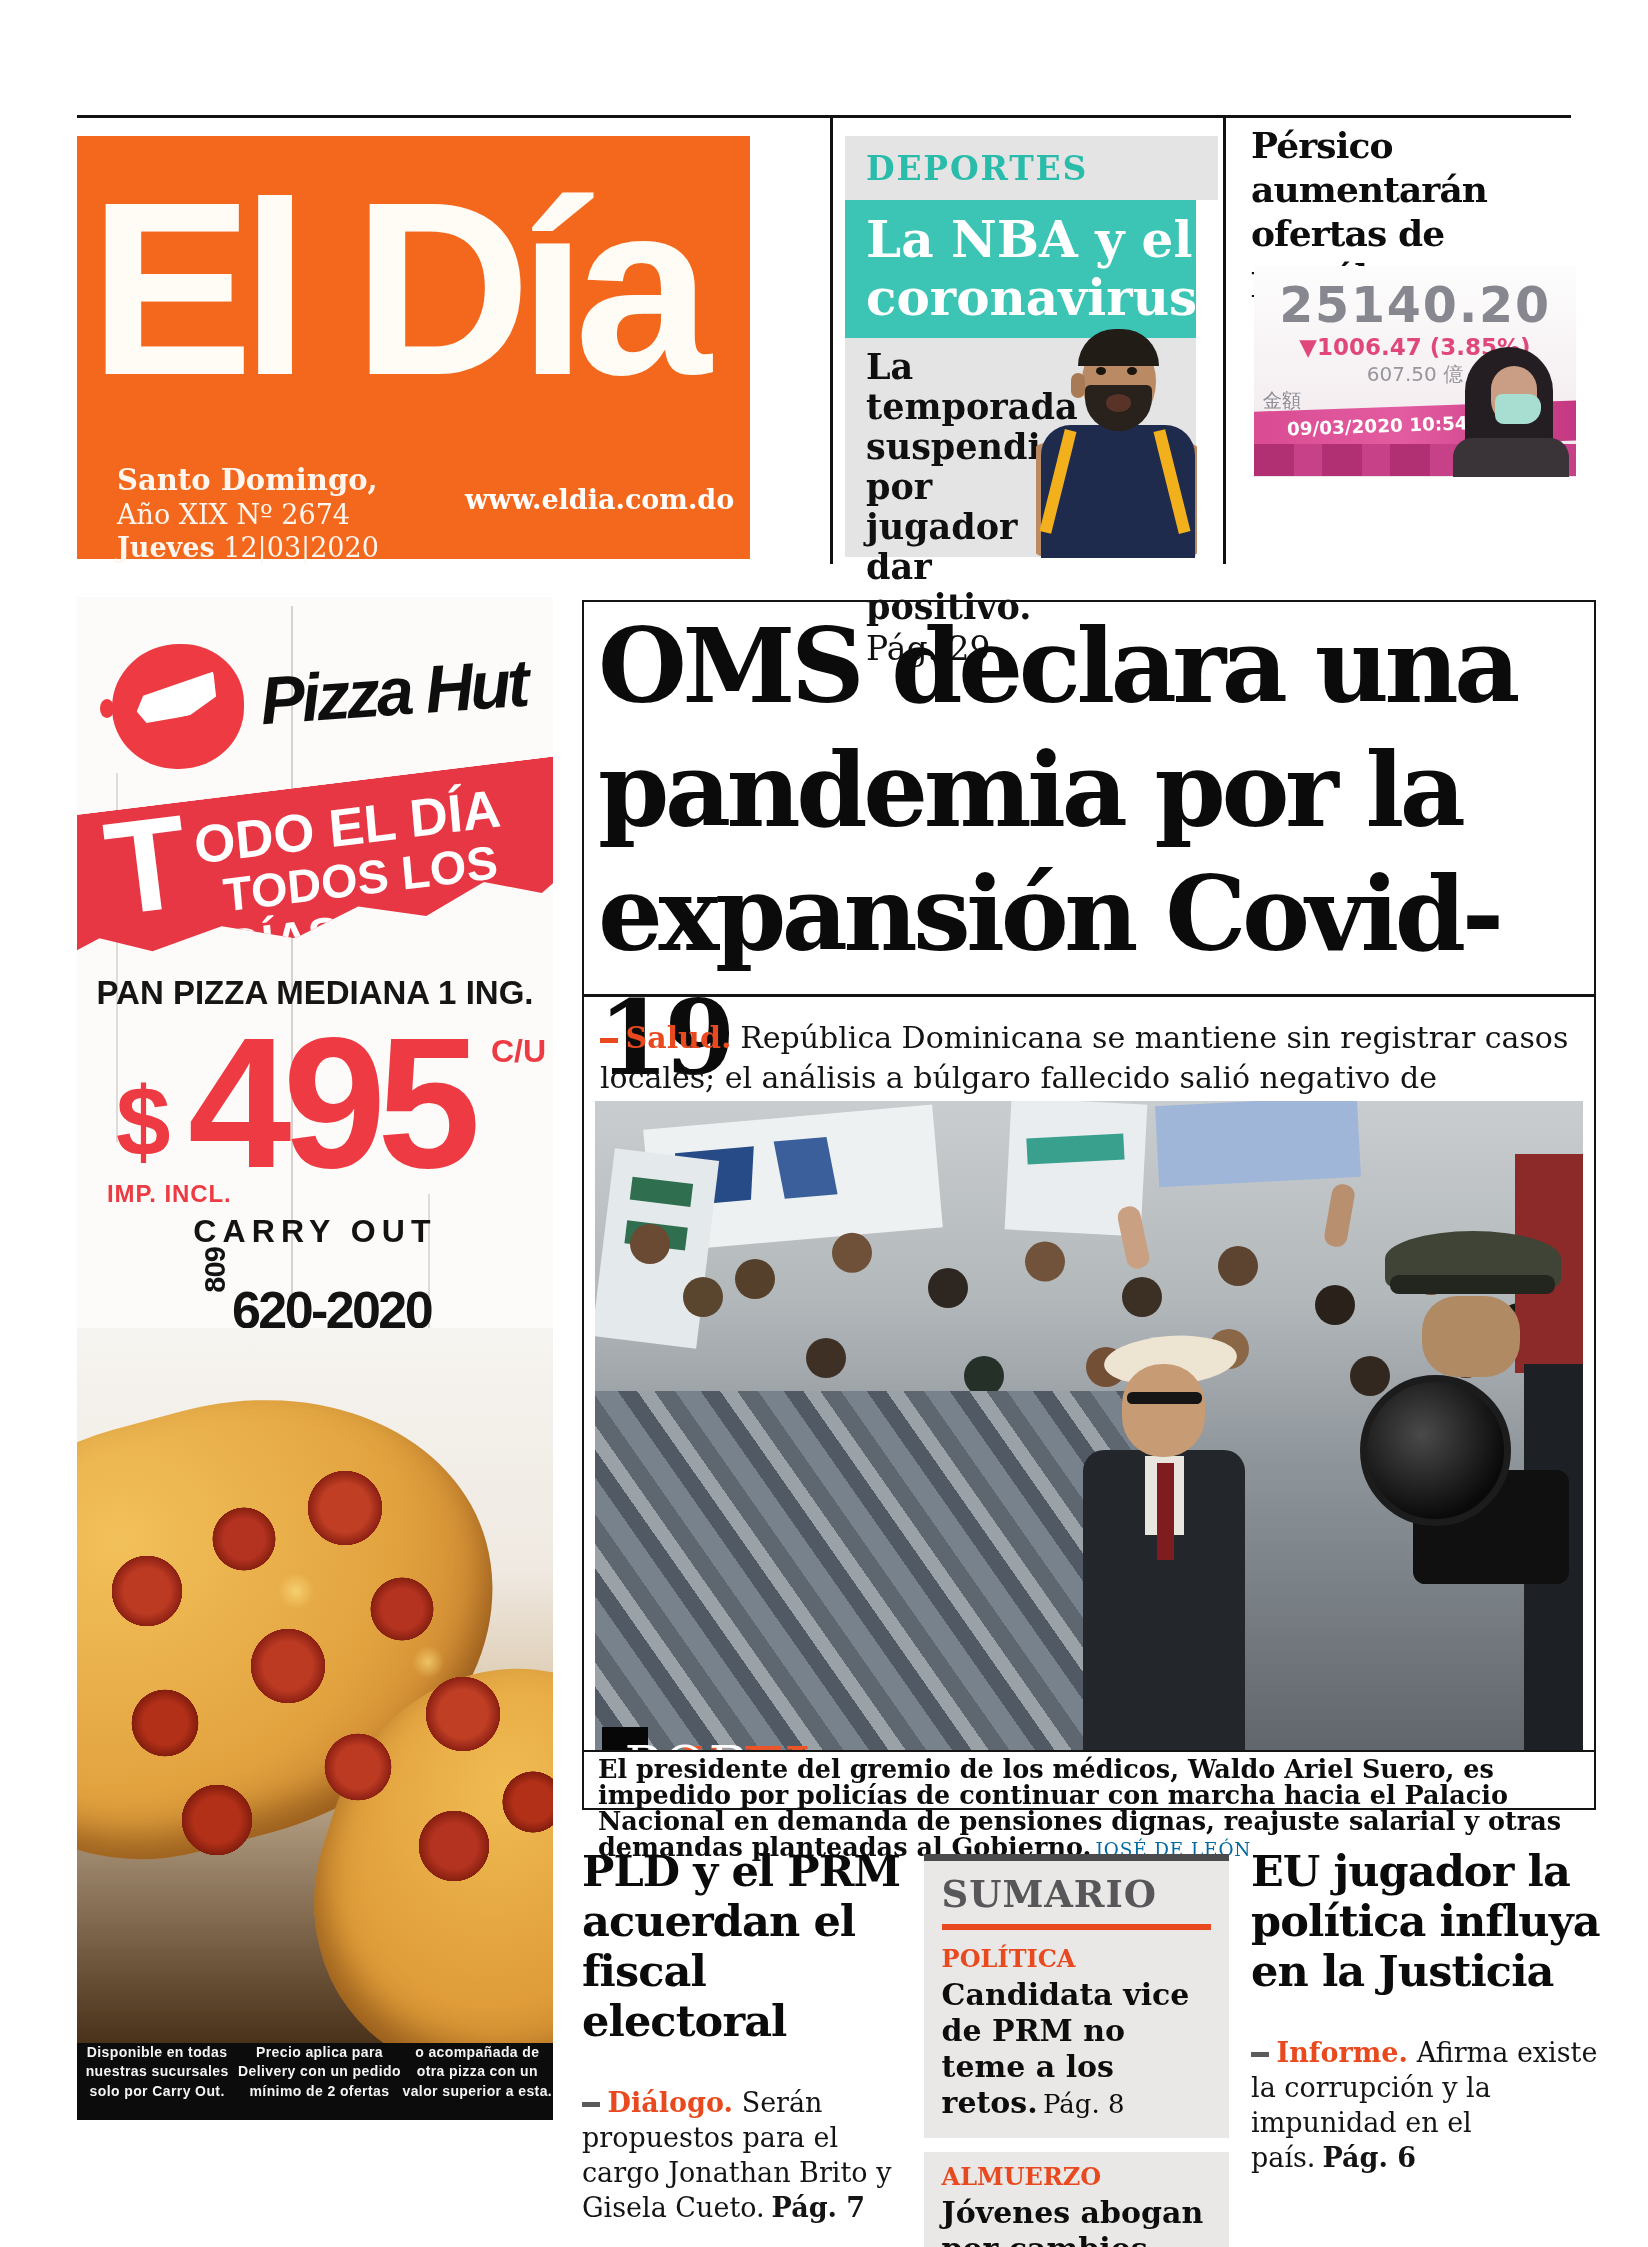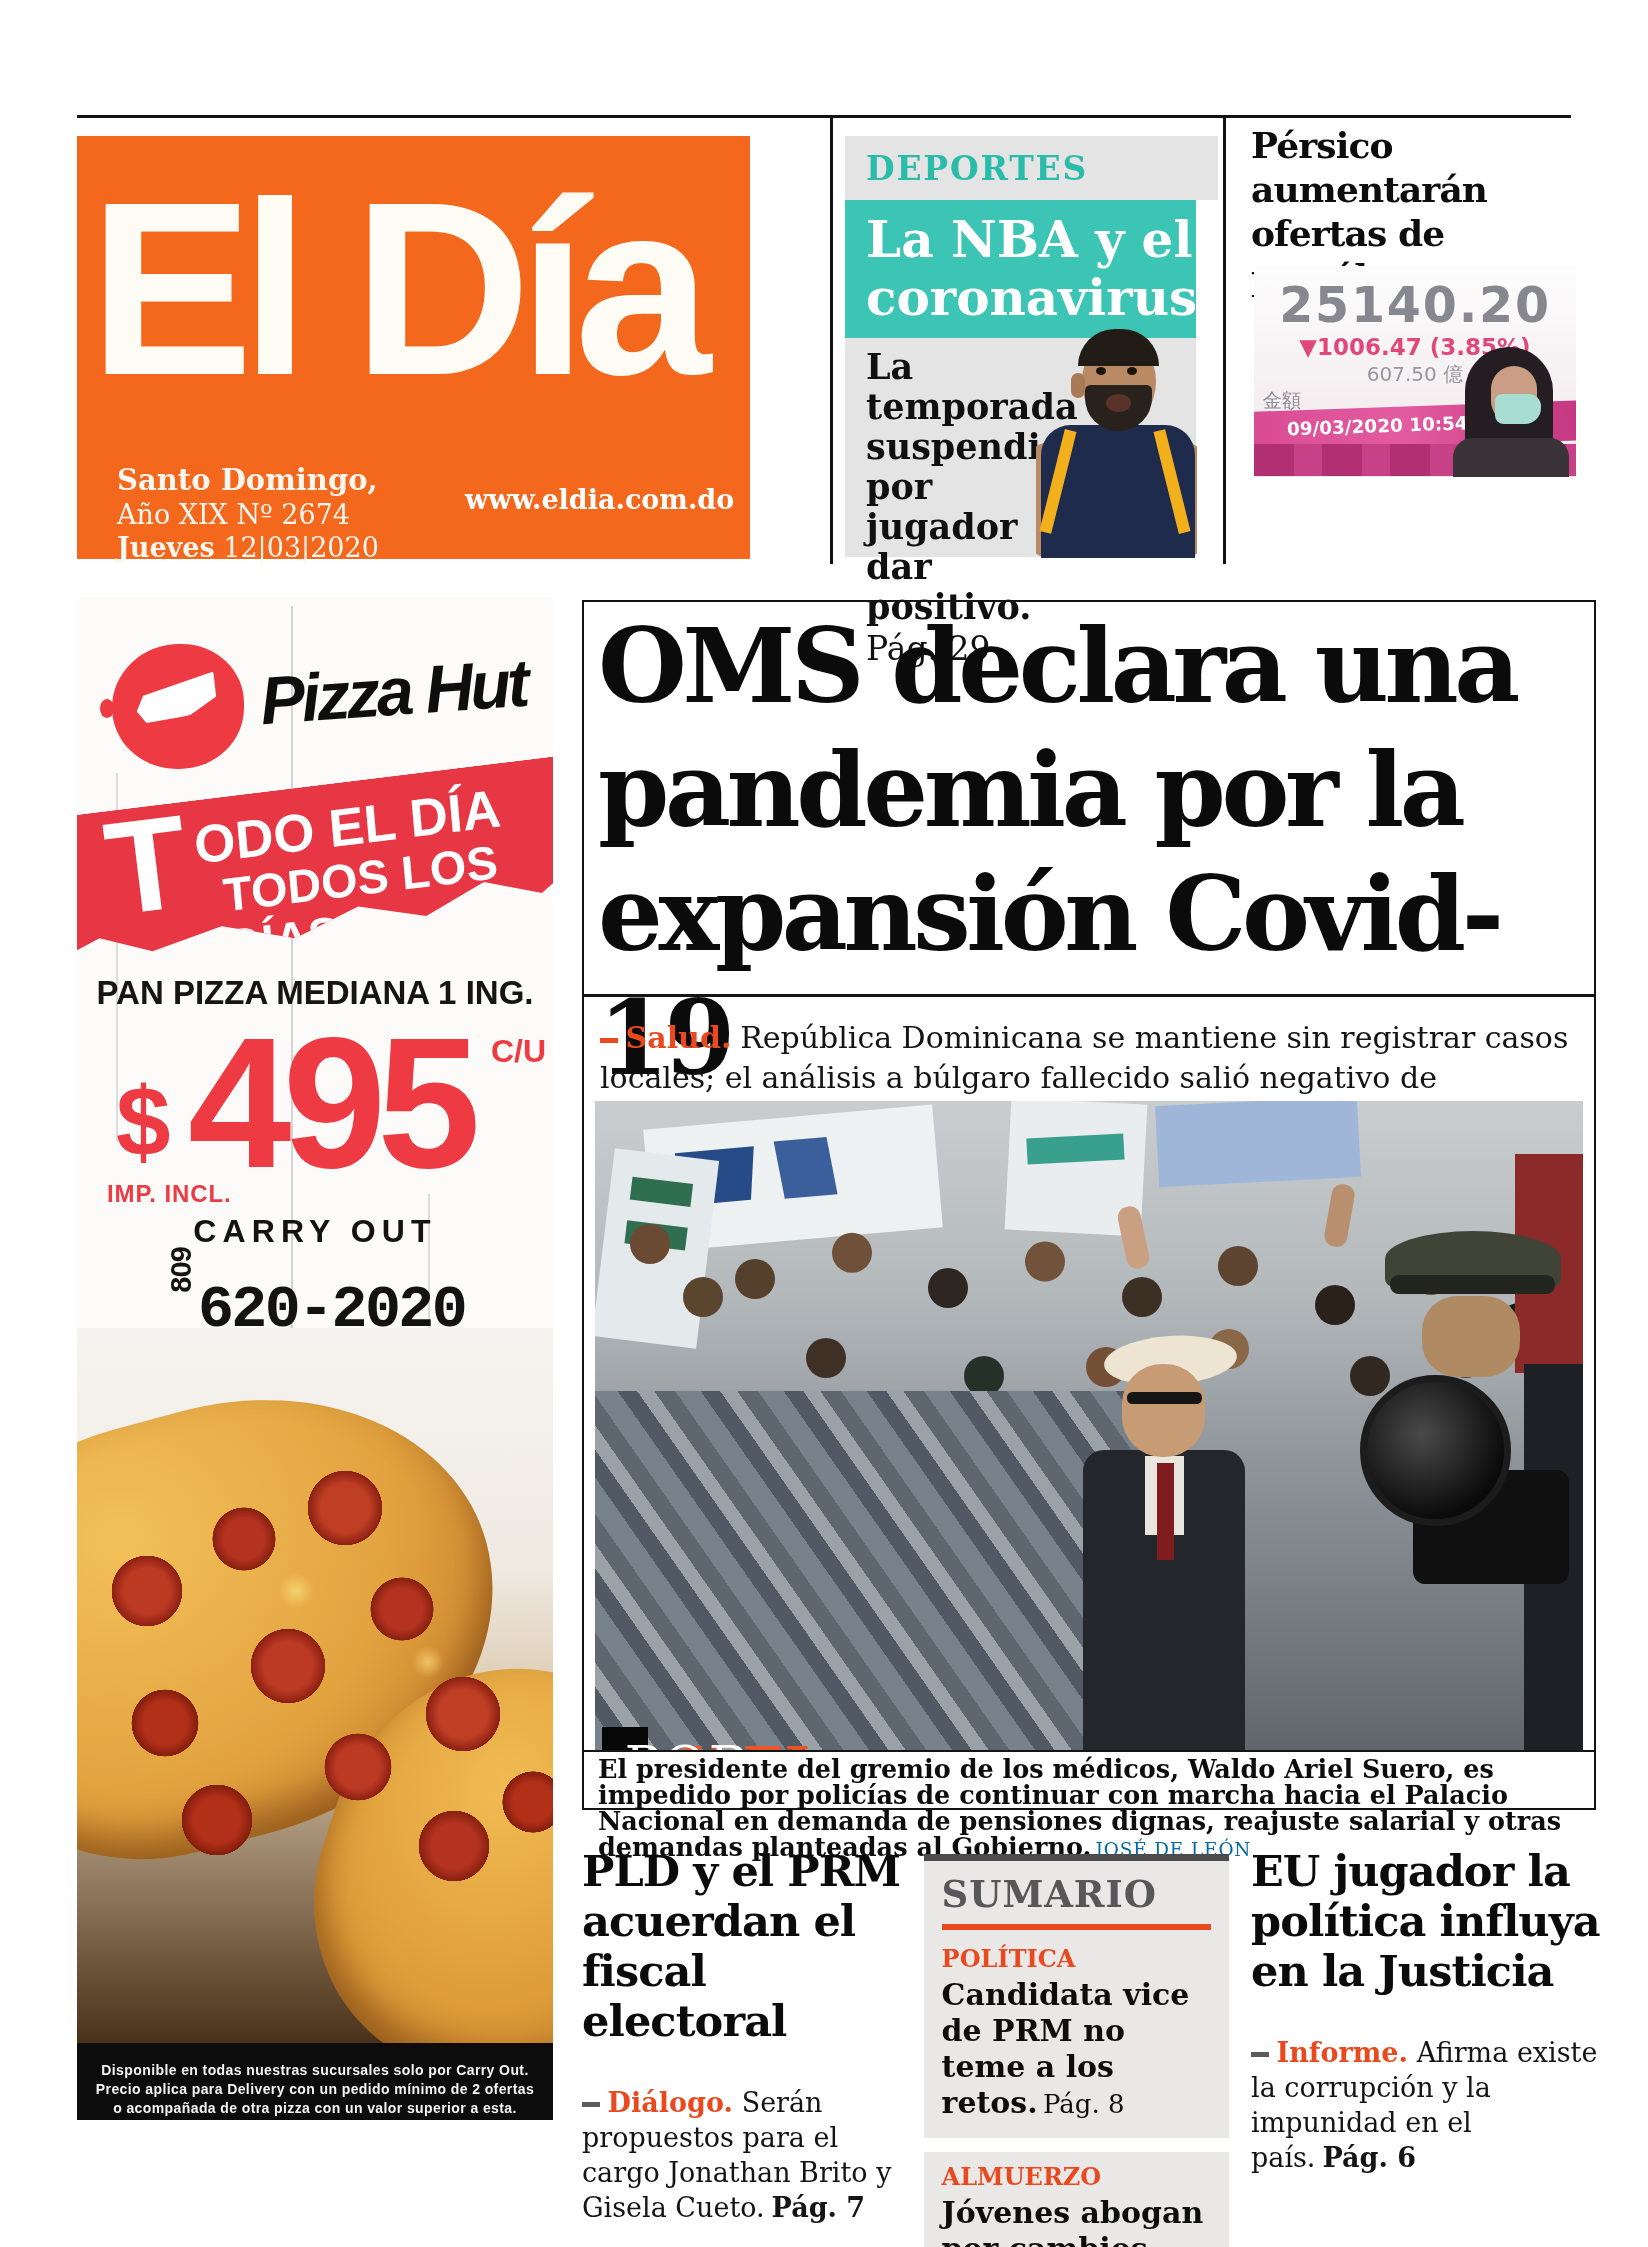--- a/index.html
+++ b/index.html
@@ -175,21 +175,21 @@
   .ad-product{left:0;top:377px;width:100%;text-align:center;font-weight:bold;font-size:33px;color:#151515;}
   .ad-price{left:0;top:434px;width:100%;height:176px;color:#ee3a43;}
   .pr-dollar{left:39px;top:35px;font-weight:bold;font-size:98px;}
   .pr-digits{left:111px;top:-21px;font-weight:bold;font-size:186px;line-height:186px;letter-spacing:-8.8px;}
   .pr-cu{right:7px;top:1.8px;font-weight:bold;font-size:32px;}
   .pr-imp{left:30px;top:149px;font-weight:bold;font-size:24px;letter-spacing:0.9px;}
   .ad-carry{left:0;top:616px;width:100%;text-align:center;font-weight:bold;font-size:32px;letter-spacing:6.1px;color:#131313;}
   .ad-phone{left:0;top:650px;width:100%;text-align:center;color:#131313;}
   .ph-area{display:inline-block;writing-mode:vertical-rl;transform:rotate(180deg);font-weight:bold;
            font-size:29px;letter-spacing:-0.9px;vertical-align:21px;}
-  .ph-num{display:inline-block;font-weight:bold;font-size:60px;letter-spacing:-2.6px;vertical-align:middle;font-family:Liberation Mono, monospace;}
+  .ph-num{display:inline-block;font-weight:bold;font-size:52px;letter-spacing:-2.6px;vertical-align:middle;}
   .ad-pizza{left:0;top:731px;width:476px;height:715px;background:linear-gradient(180deg,#f6f4f0 0%,#efe9e1 34%,#d9c5a8 55%,#4a3119 100%);overflow:hidden;}
   .pz-s1{left:-123px;top:79px;width:544px;height:430px;transform:rotate(-15deg);border-radius:45% 55% 60% 40%;
          background:radial-gradient(ellipse at 35% 25%,#f2c05a,#e2a33f 55%,#cd8630 80%,#b06a22);
          box-shadow:inset 0 -23px 35px rgba(96,48,8,.5);}
   .pz-s2{left:246px;top:342px;width:386px;height:413px;transform:rotate(18deg);border-radius:50% 50% 55% 45%;
          background:radial-gradient(ellipse at 40% 30%,#f0bb52,#df9c39 55%,#c47f2a 82%,#a5621e);
          box-shadow:inset 0 -23px 35px rgba(96,48,8,.5);}
   .pz-peps{left:0;top:0;width:100%;height:100%;background:
      radial-gradient(circle 37px at 70px 263px,#bc3a22 62%,#8c2013 95%,transparent 96%),
      radial-gradient(circle 33px at 167px 211px,#b43220 62%,#87200f 95%,transparent 96%),
@@ -198,21 +198,21 @@
      radial-gradient(circle 39px at 211px 338px,#bc3a22 62%,#8c2013 95%,transparent 96%),
      radial-gradient(circle 33px at 325px 281px,#b43220 62%,#87200f 95%,transparent 96%),
      radial-gradient(circle 37px at 140px 492px,#b23018 62%,#831d0e 95%,transparent 96%),
      radial-gradient(circle 35px at 281px 439px,#bc3a22 62%,#8c2013 95%,transparent 96%),
      radial-gradient(circle 39px at 386px 386px,#c03f24 62%,#8c2013 95%,transparent 96%),
      radial-gradient(circle 37px at 377px 518px,#b43220 62%,#87200f 95%,transparent 96%),
      radial-gradient(circle 32px at 456px 474px,#b23018 62%,#831d0e 95%,transparent 96%),
      radial-gradient(circle 26px at 219px 263px,rgba(248,216,120,.8),transparent 70%),
      radial-gradient(circle 23px at 351px 334px,rgba(248,216,120,.7),transparent 70%);}
   .ad-disclaimer{left:0;top:1446px;width:476px;height:93px;background:#0c0c0c;color:#f4f4f4;
-     display:flex;flex-direction:column;justify-content:center;text-align:center;
+     display:flex;flex-direction:row;justify-content:center;text-align:center;
      font-weight:bold;font-size:14px;line-height:19.3px;letter-spacing:0.4px;}
 </style>
 </head>
 <body>
 
 <div id="page">
 
   <div class="abs rule-top"></div>
   <div class="abs vline-a"></div>
   <div class="abs vline-b"></div>

